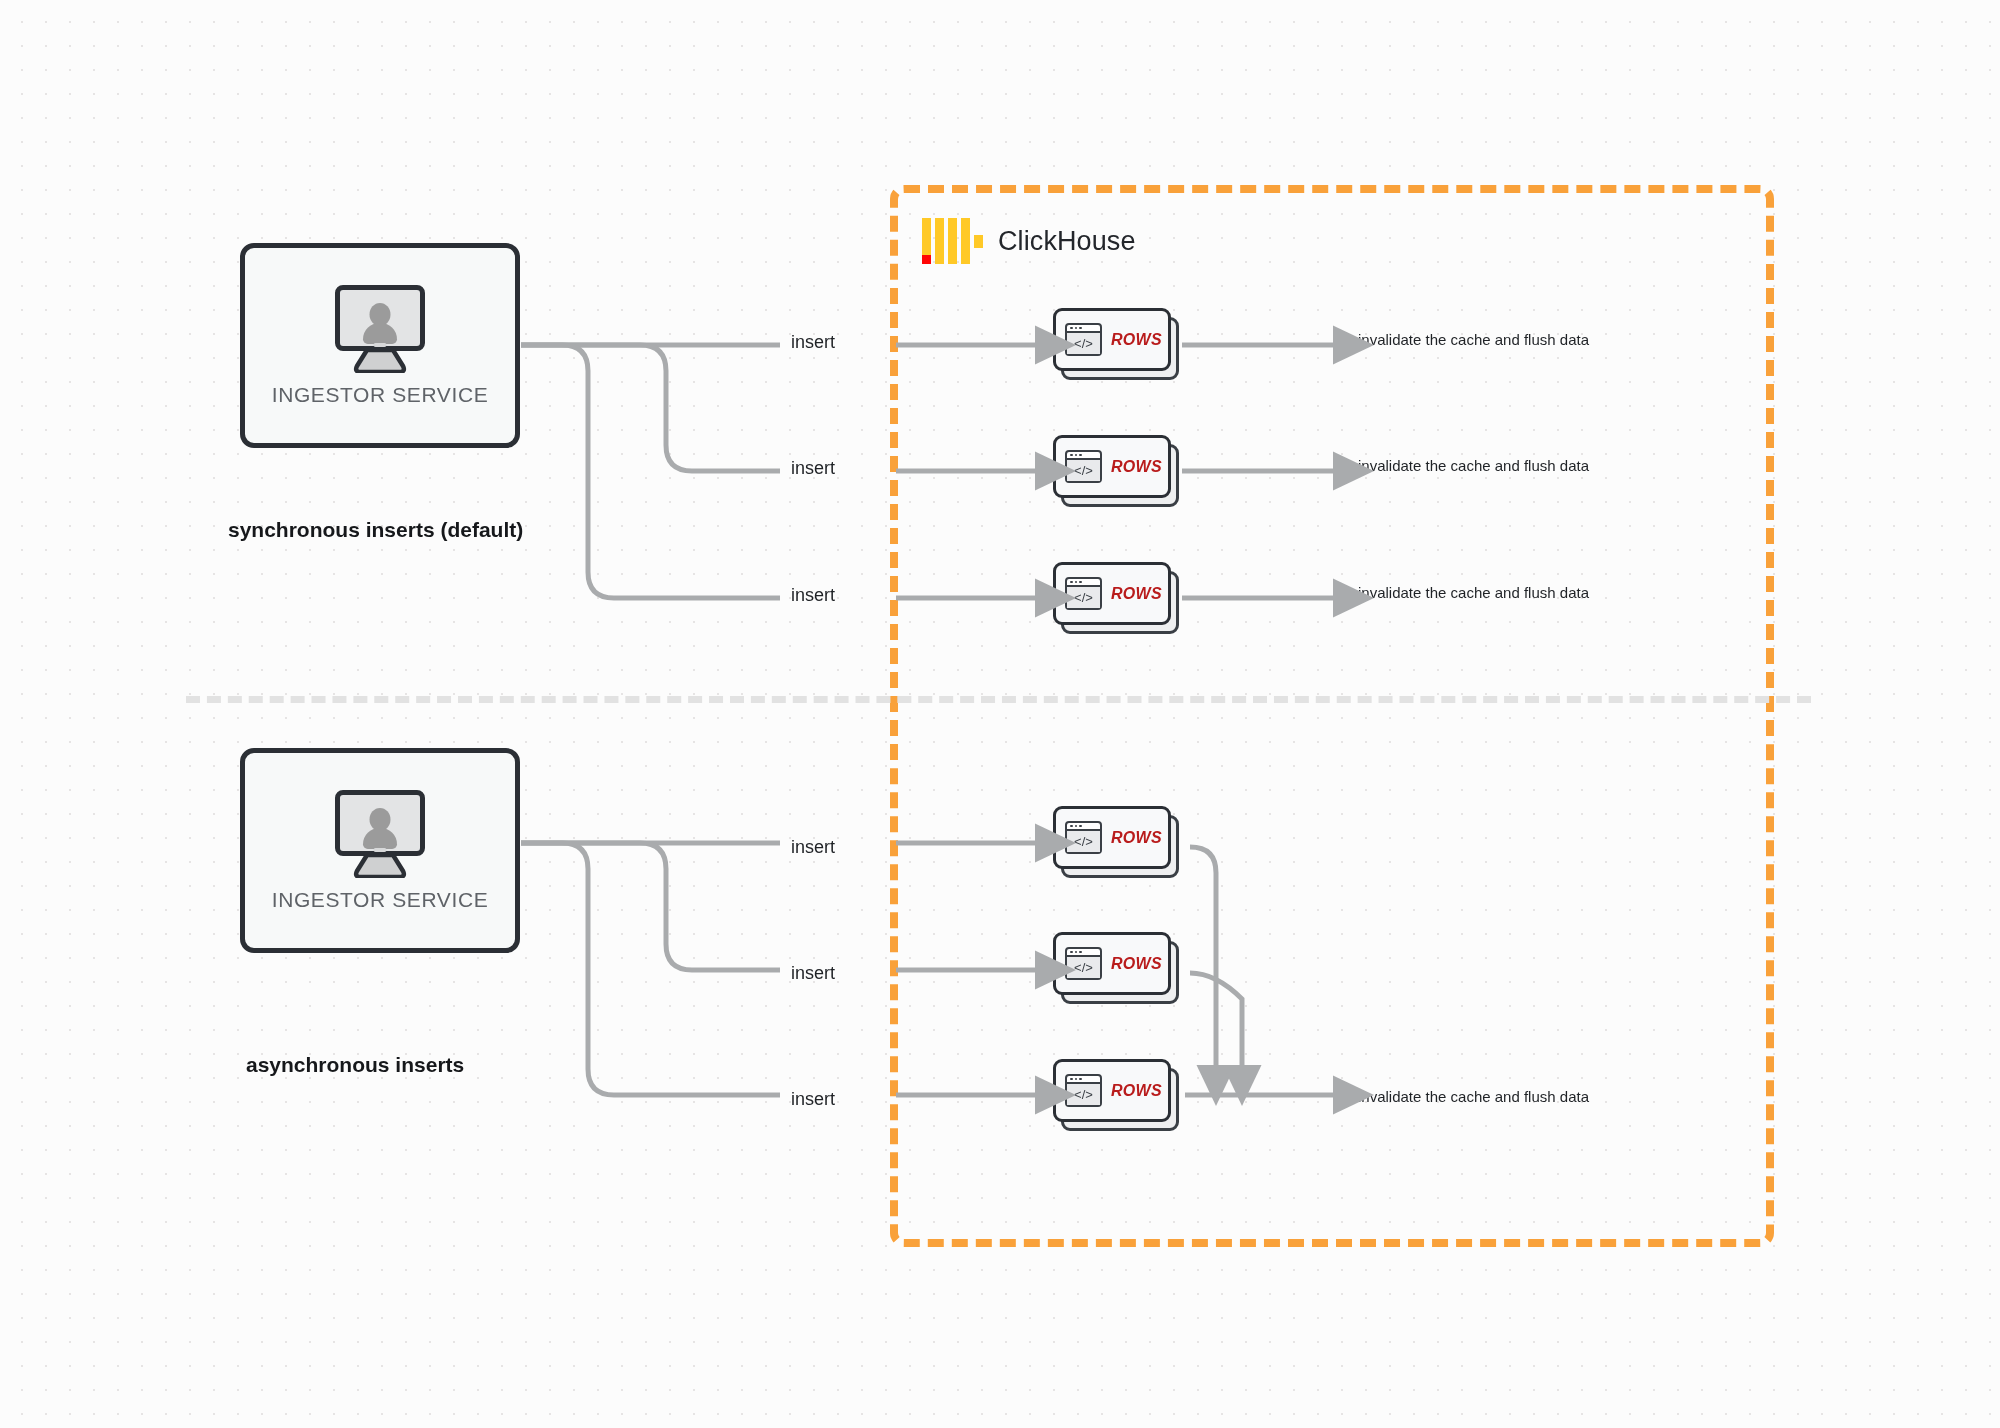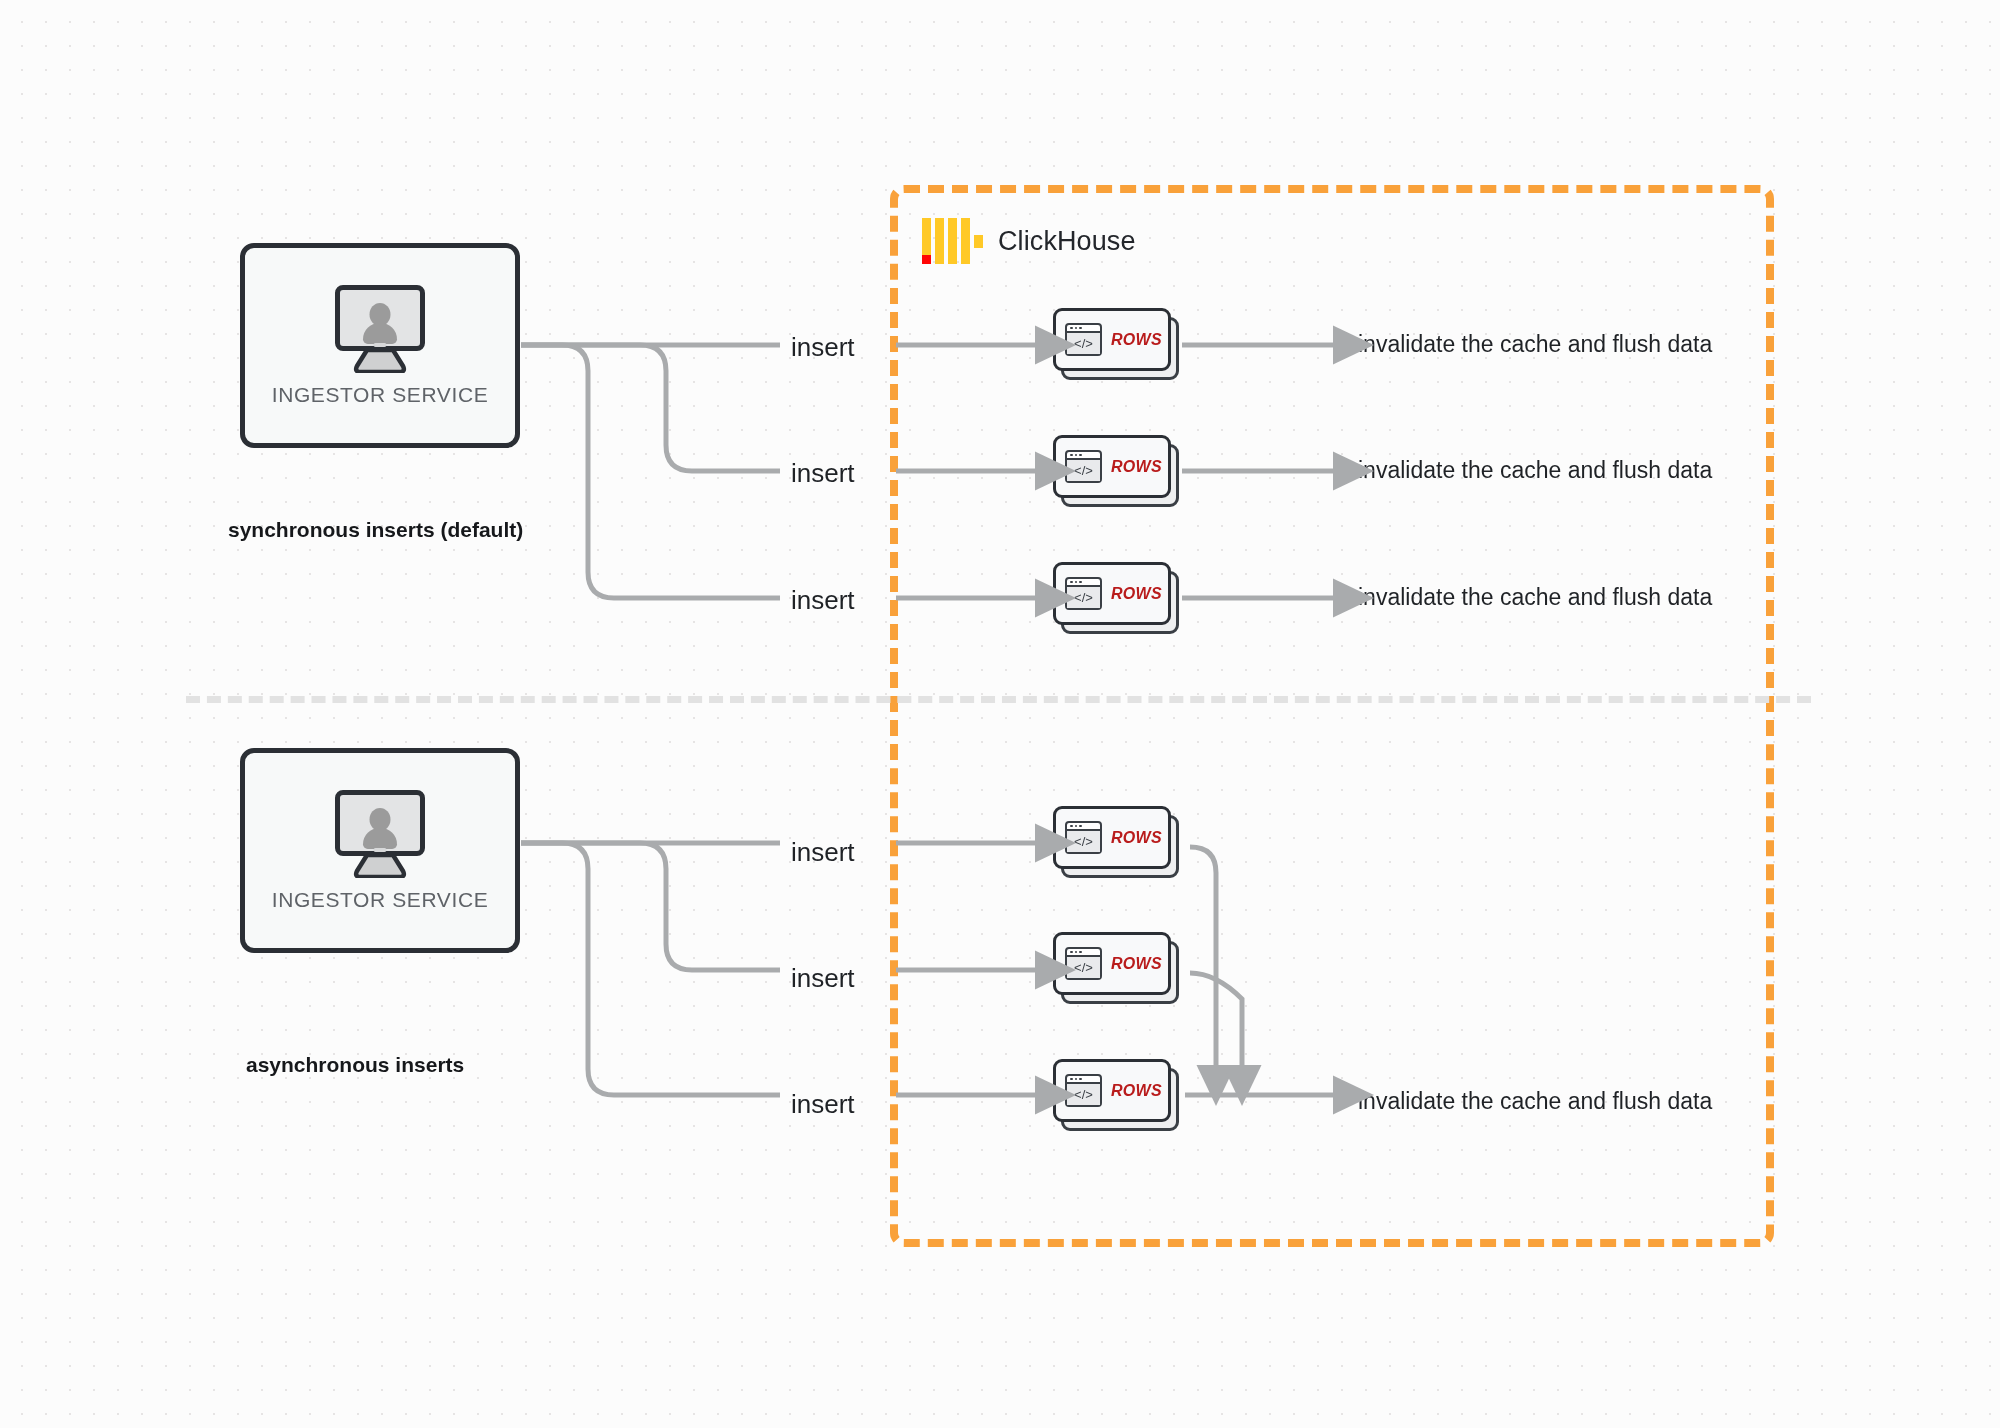--- a/index.html
+++ b/index.html
@@ -230,26 +230,26 @@
     font-size: 16px;
     font-style: italic;
     font-weight: bold;
     color: #b91c1c;
     letter-spacing: 0.3px;
   }
 
   
   .flow-label {
     position: absolute;
-    font-size: 26px;
+    font-size: 18px;
     color: #1f2226;
     white-space: nowrap;
   }
   .flow-label.right-text {
-    font-size: 23px;
+    font-size: 15px;
     color: #1f2226;
   }
 
   
   svg.wires {
     position: absolute;
     left: 0;
     top: 0;
     width: 2000px;
     height: 1428px;

